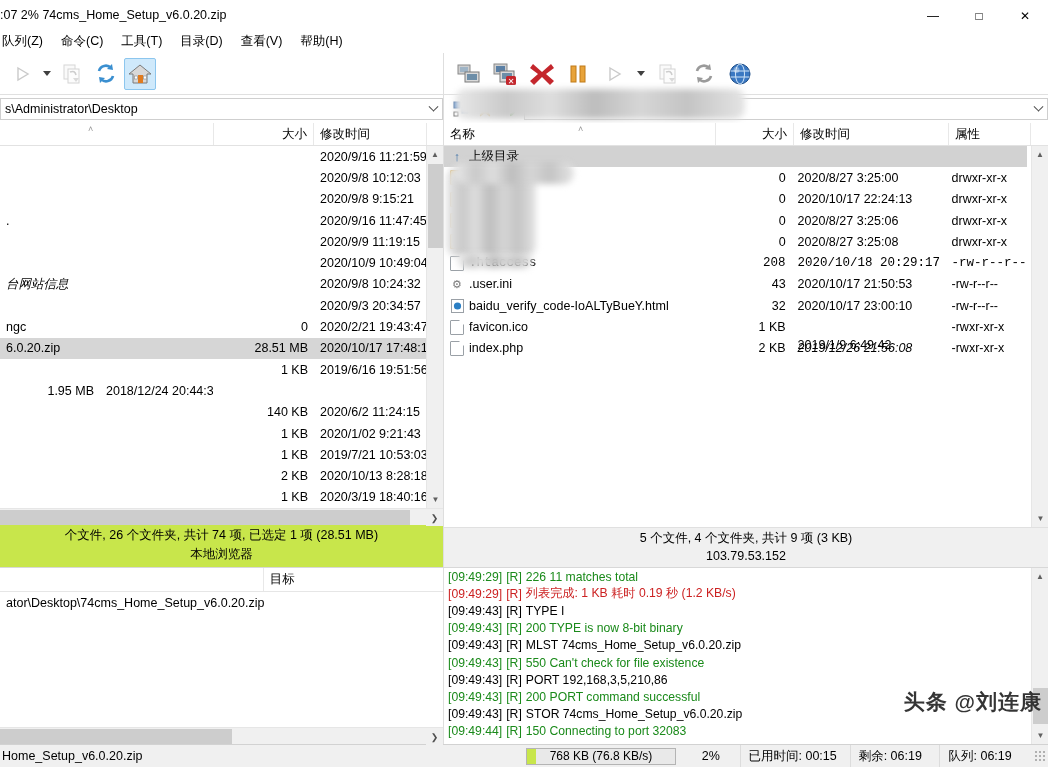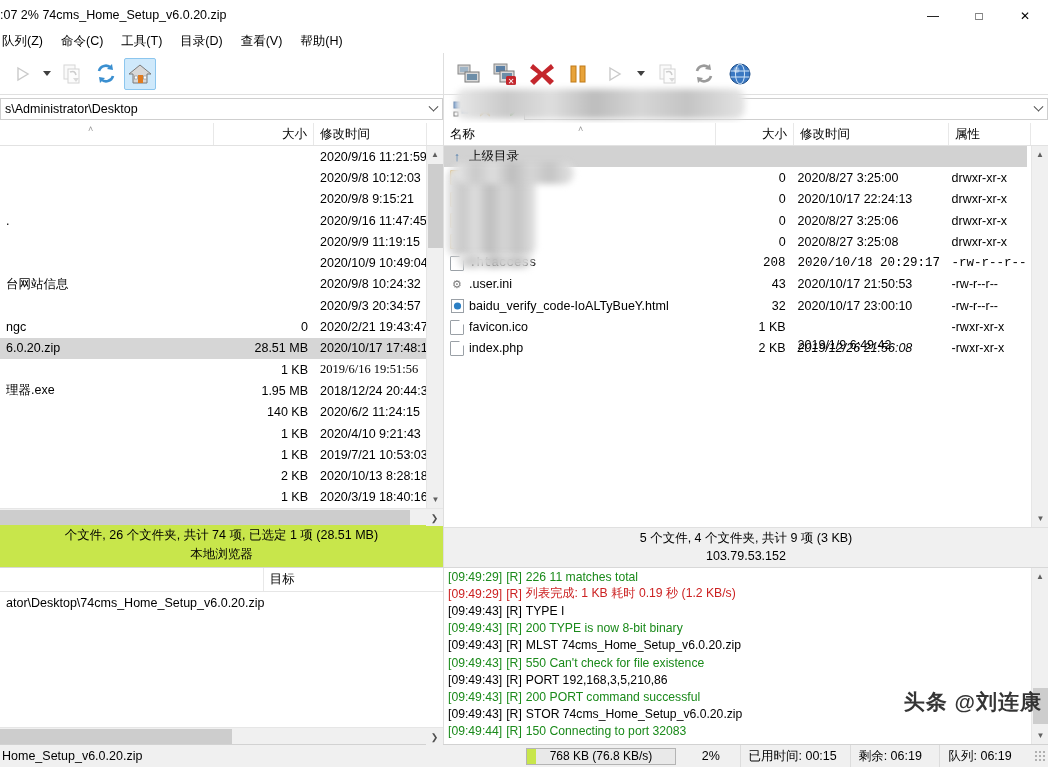--- a/index.html
+++ b/index.html
@@ -530,21 +530,21 @@
                 <div class="cell name" style="width: 214px;"></div>
                 <div class="cell num" style="width: 100px;"></div>
                 <div class="cell" style="width: 113px;">2020/9/9 11:19:15</div>
               </div>
               <div class="row" style="width: 427px;">
                 <div class="cell name" style="width: 214px;"></div>
                 <div class="cell num" style="width: 100px;"></div>
                 <div class="cell" style="width: 113px;">2020/10/9 10:49:04</div>
               </div>
               <div class="row" style="width: 427px;">
-                <div class="cell name" style="width: 214px;">台网站信息</div>
+                <div class="cell name" style="width: 214px; font-style: italic;">台网站信息</div>
                 <div class="cell num" style="width: 100px;"></div>
                 <div class="cell" style="width: 113px;">2020/9/8 10:24:32</div>
               </div>
               <div class="row" style="width: 427px;">
                 <div class="cell name" style="width: 214px;"></div>
                 <div class="cell num" style="width: 100px;"></div>
                 <div class="cell" style="width: 113px;">2020/9/3 20:34:57</div>
               </div>
               <div class="row" style="width: 427px;">
                 <div class="cell name" style="width: 214px;">ngc</div>
@@ -552,36 +552,35 @@
                 <div class="cell" style="width: 113px;">2020/2/21 19:43:47</div>
               </div>
               <div class="row sel" style="width: 427px;">
                 <div class="cell name" style="width: 214px;">6.0.20.zip</div>
                 <div class="cell num" style="width: 100px;">28.51 MB</div>
                 <div class="cell" style="width: 113px;">2020/10/17 17:48:14</div>
               </div>
               <div class="row" style="width: 427px;">
                 <div class="cell name" style="width: 214px;"></div>
                 <div class="cell num" style="width: 100px;">1 KB</div>
-                <div class="cell" style="width: 113px; font-family: Liberation Serif, serif;">2019/6/16 19:51:56</div>
-              </div>
-              <div class="row" style="width: 427px;">
-                <div class="cell name" style="width: 214px;">理器.exe</div>
+                <div class="cell" style="width: 113px;">2019/6/16 19:51:56</div>
+              </div>
+              <div class="row" style="width: 427px;">
                 <div class="cell num" style="width: 100px;">1.95 MB</div>
                 <div class="cell" style="width: 113px;">2018/12/24 20:44:37</div>
               </div>
               <div class="row" style="width: 427px;">
                 <div class="cell name" style="width: 214px;"></div>
                 <div class="cell num" style="width: 100px;">140 KB</div>
                 <div class="cell" style="width: 113px;">2020/6/2 11:24:15</div>
               </div>
               <div class="row" style="width: 427px;">
                 <div class="cell name" style="width: 214px;"></div>
                 <div class="cell num" style="width: 100px;">1 KB</div>
-                <div class="cell" style="width: 113px;">2020/4/10 9:21:43</div>
+                <div class="cell" style="width: 113px;">2020/1/02 9:21:43</div>
               </div>
               <div class="row" style="width: 427px;">
                 <div class="cell name" style="width: 214px;"></div>
                 <div class="cell num" style="width: 100px;">1 KB</div>
                 <div class="cell" style="width: 113px;">2019/7/21 10:53:03</div>
               </div>
               <div class="row" style="width: 427px;">
                 <div class="cell name" style="width: 214px;"></div>
                 <div class="cell num" style="width: 100px;">2 KB</div>
                 <div class="cell" style="width: 113px;">2020/10/13 8:28:18</div>

